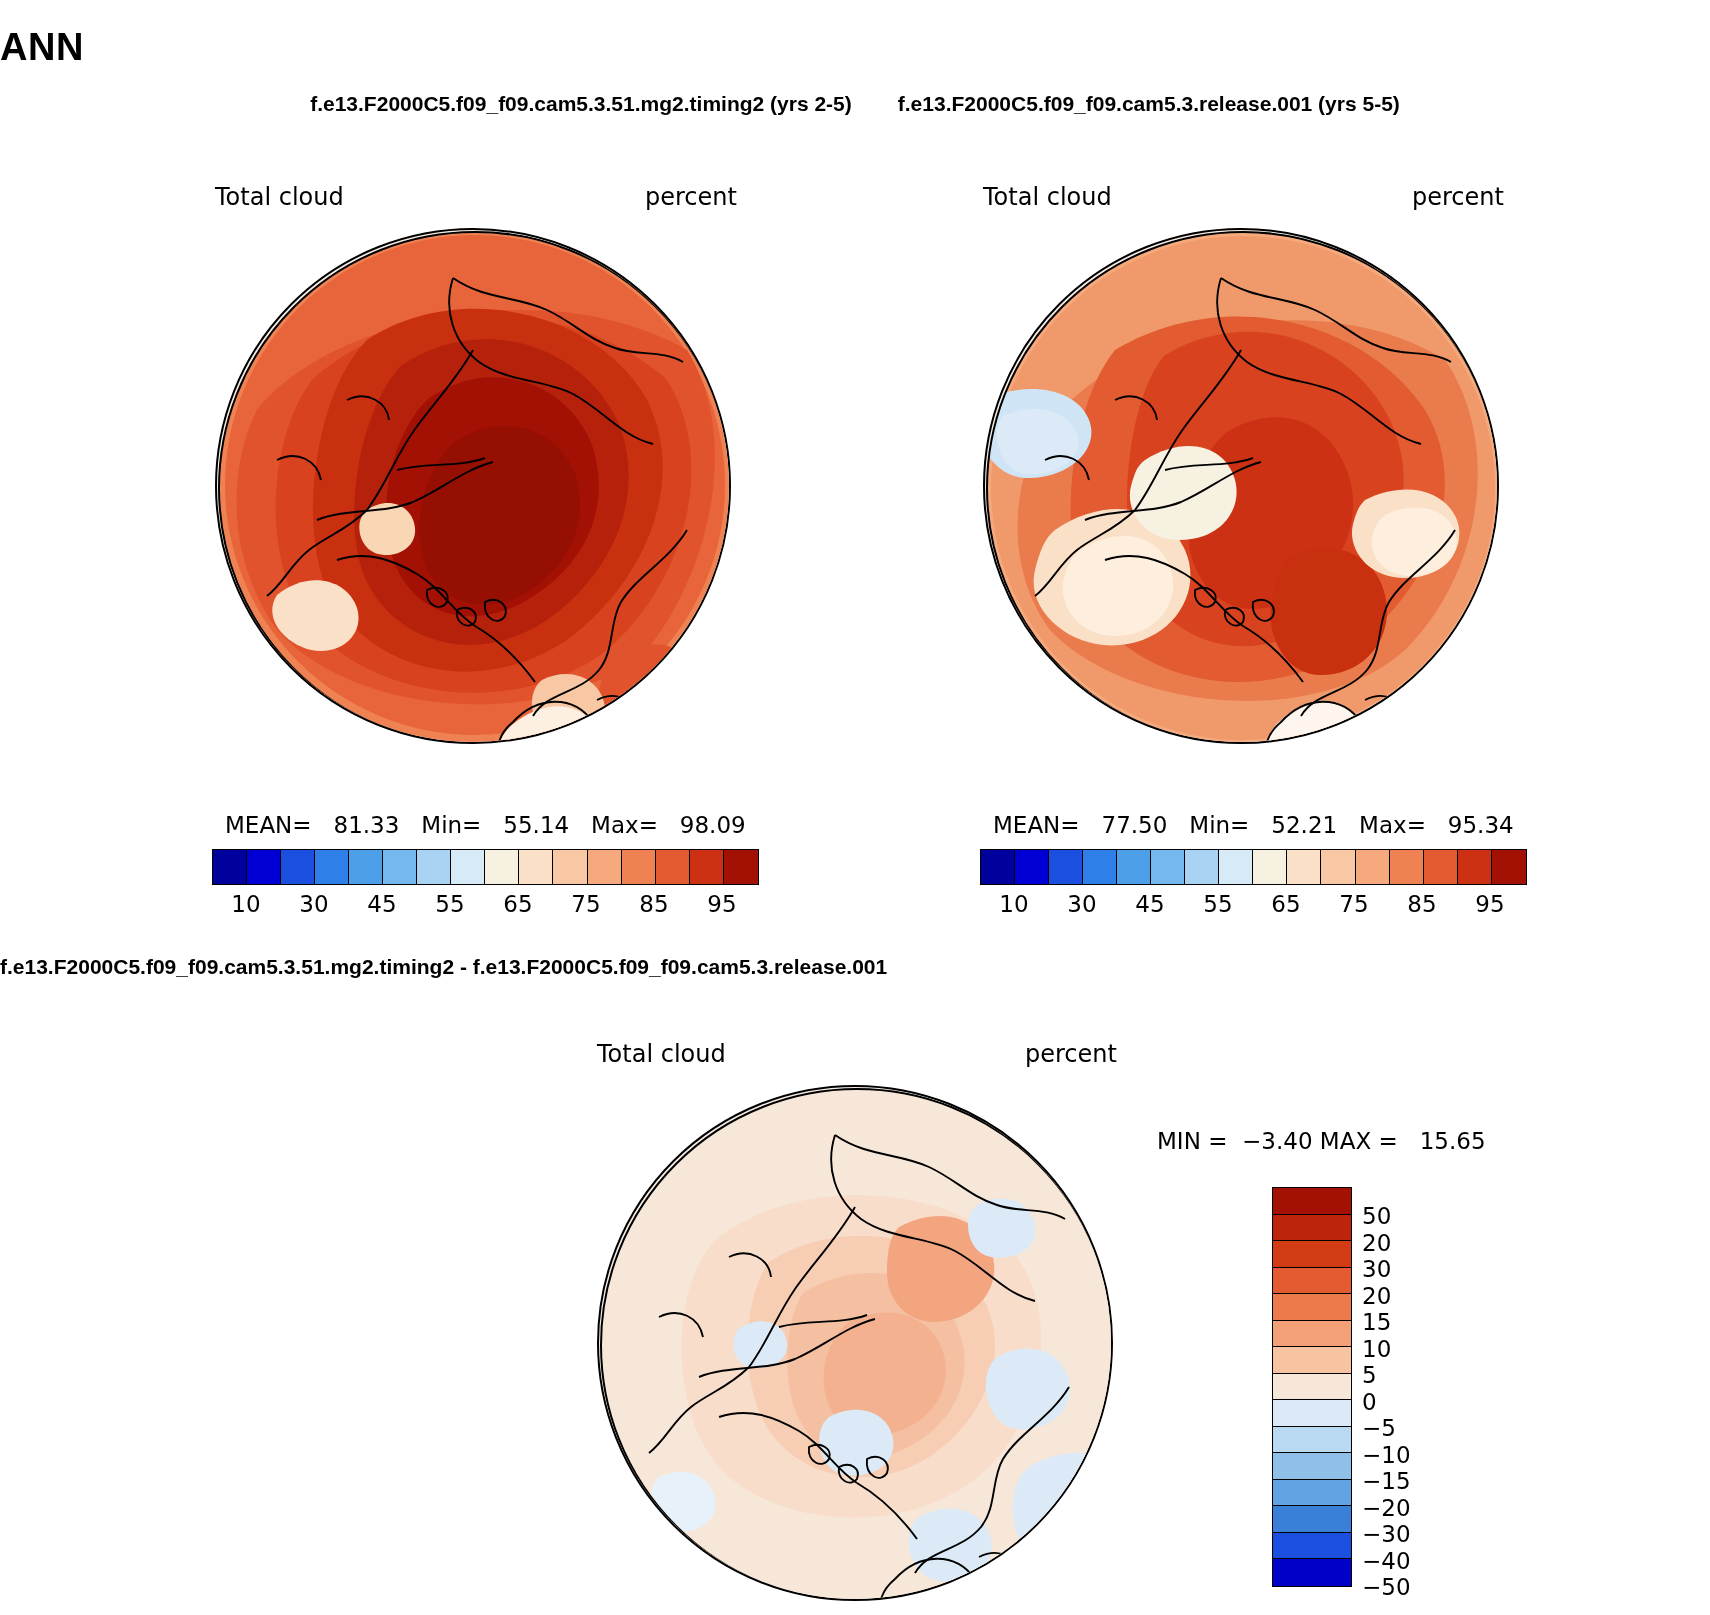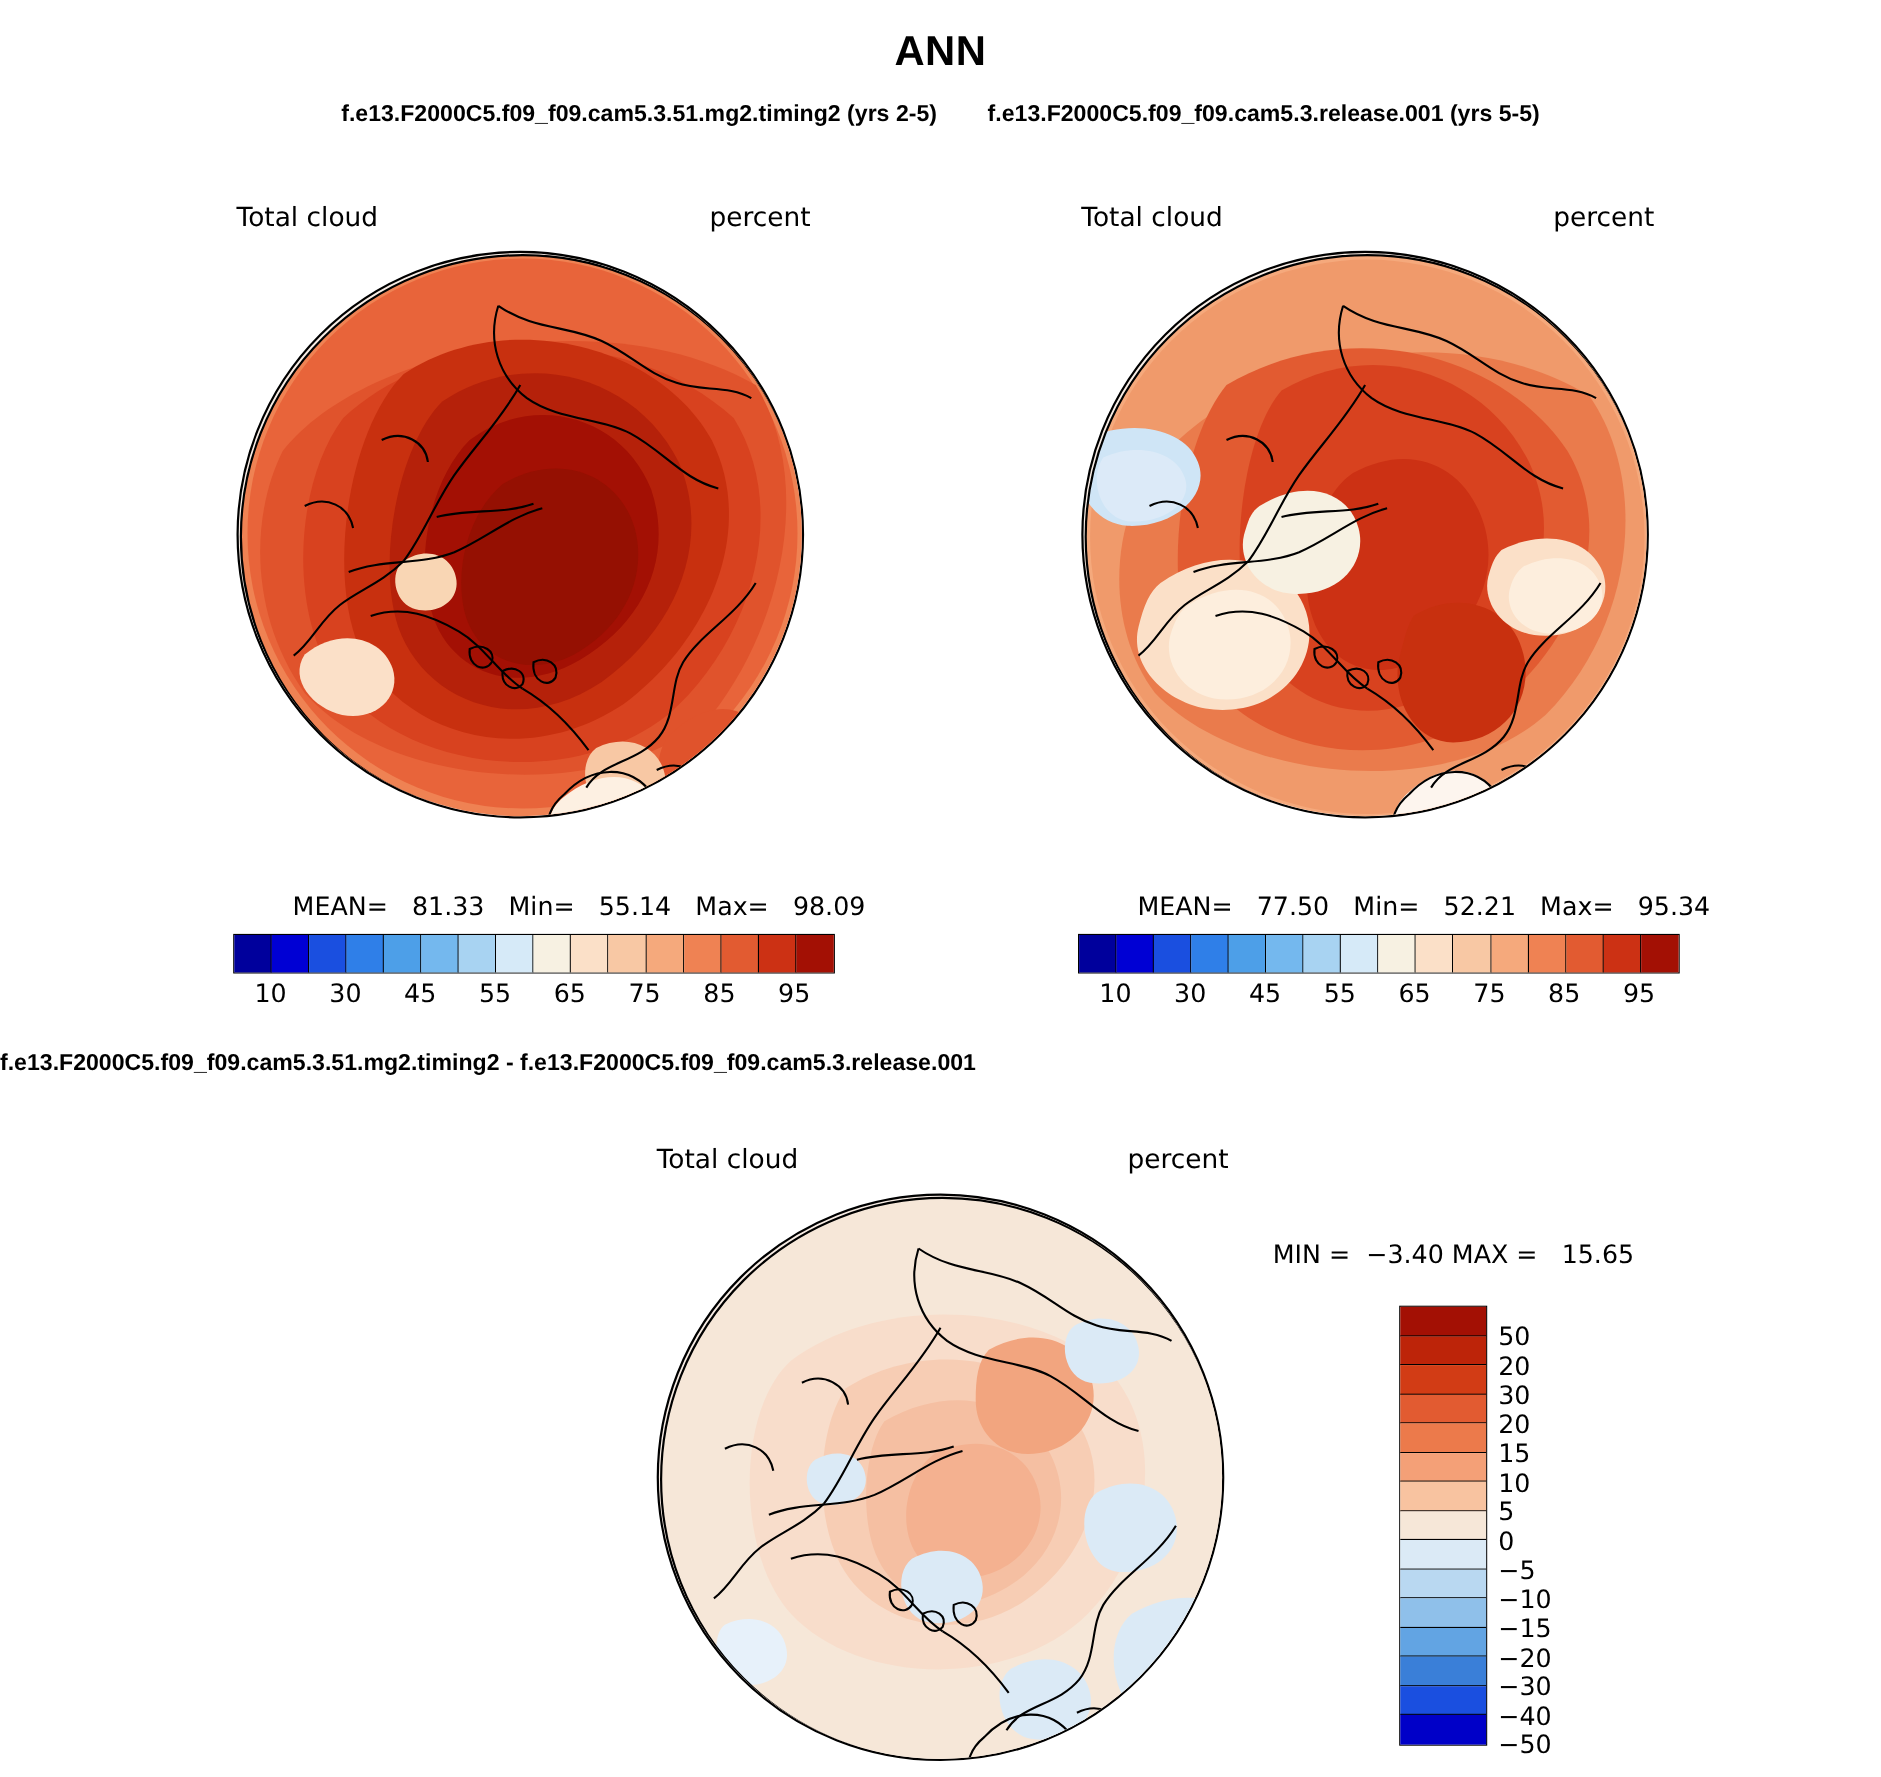--- a/index.html
+++ b/index.html
@@ -18,21 +18,21 @@
   .page {
     position: relative;
     width: 1710px;
     height: 1615px;
   }
   .main-title {
     position: absolute;
     top: 26px;
     left: 0;
     width: 1710px;
-    text-align: center;
+    text-align: left;
     font-size: 38px;
     font-weight: bold;
     font-family: "Liberation Sans", sans-serif;
     letter-spacing: 0.5px;
   }
   .case-titles {
     position: absolute;
     top: 92px;
     left: 0;
     width: 1710px;
@@ -72,21 +72,20 @@
     border: 2px solid #000;
     box-sizing: border-box;
     overflow: hidden;
     background: #f7ece4;
   }
   .stats {
     position: absolute;
     font-size: 23px;
     font-family: "DejaVu Sans", sans-serif;
     white-space: pre;
-    margin-left: 41px;
   }
 
   
   .cbar-h {
     position: absolute;
     display: flex;
     height: 34px;
     border: 1px solid #000;
     box-sizing: content-box;
   }

